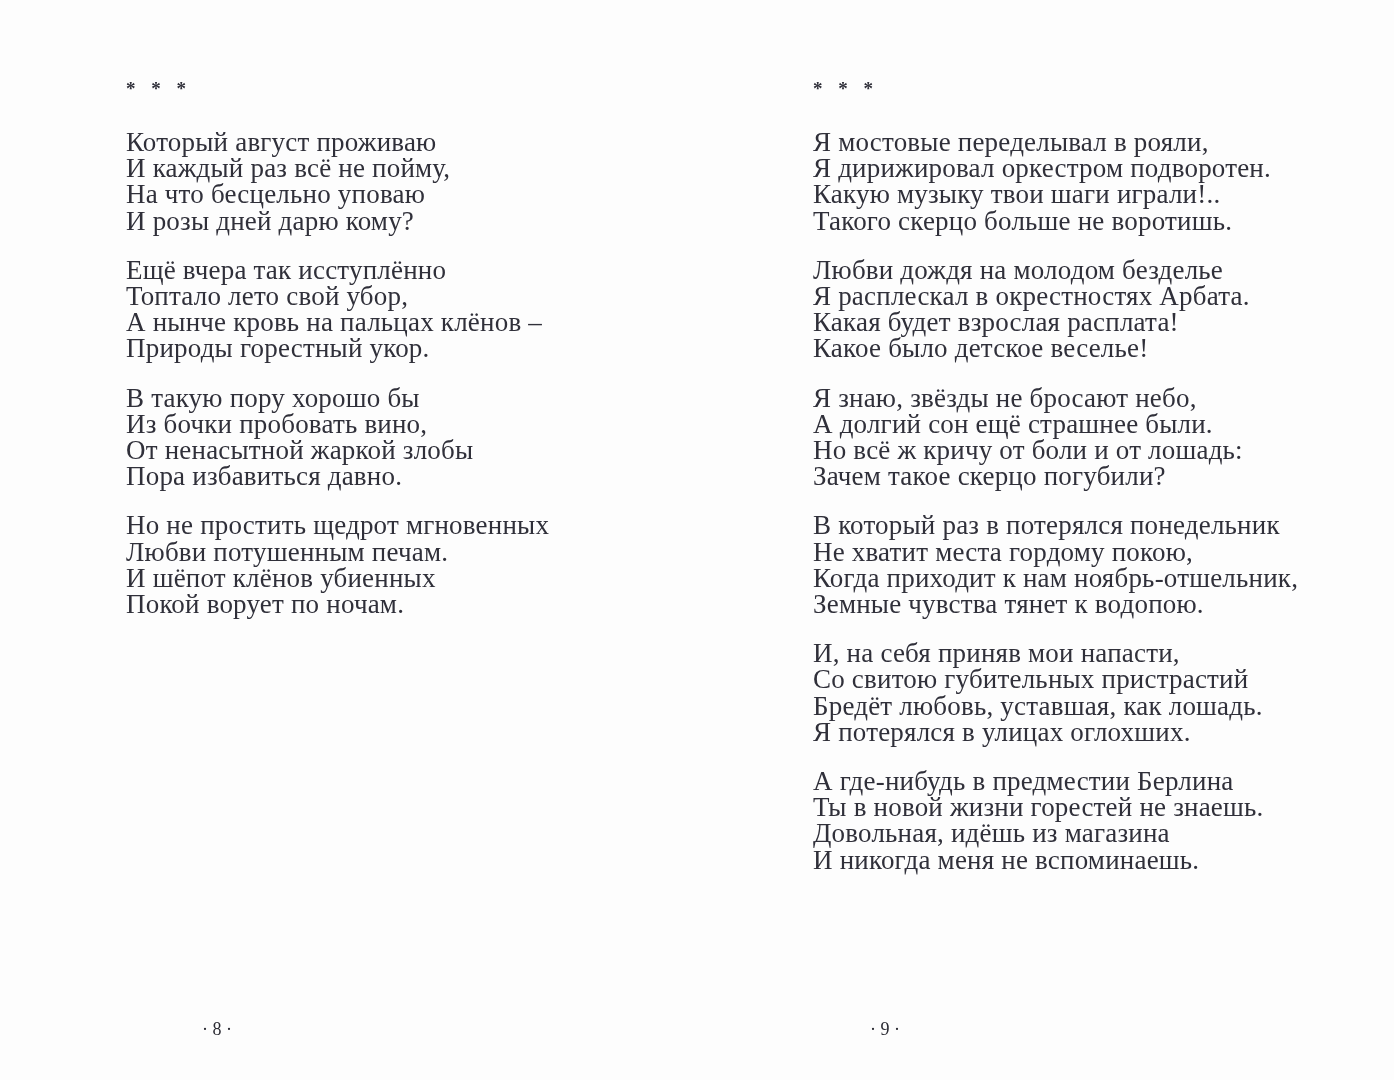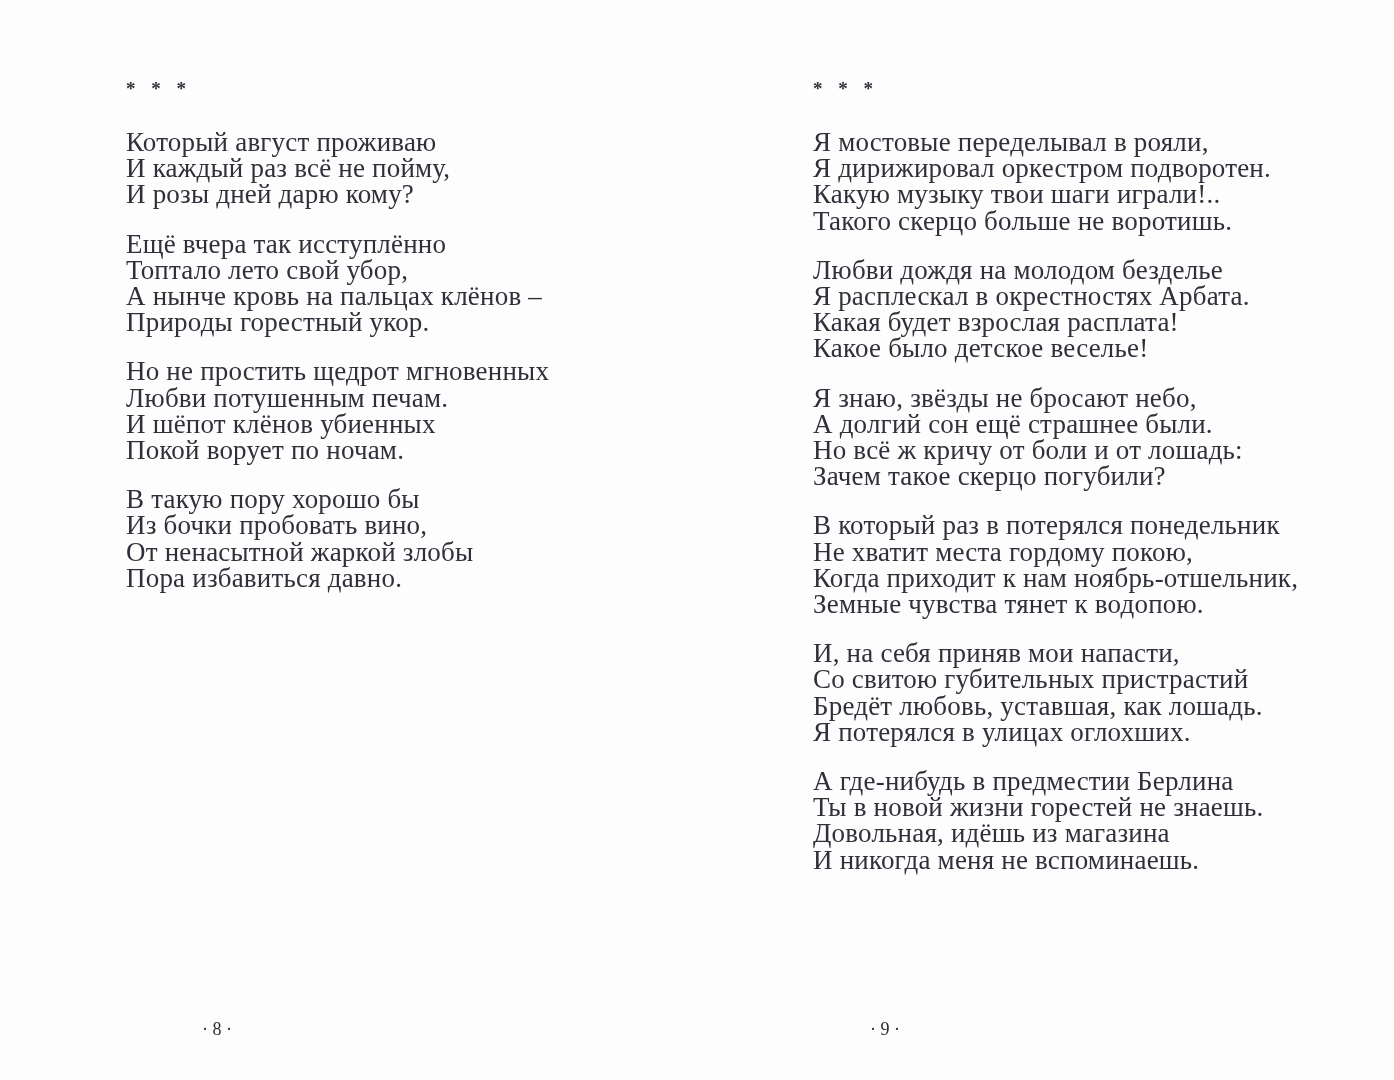--- a/index.html
+++ b/index.html
@@ -52,39 +52,40 @@
 </style>
 </head>
 <body>
 
 <div class="page page-left">
   <div class="poem-header">* * *</div>
   <div class="stanzas">
       <div class="stanza">
         <div class="line">Который август проживаю</div>
         <div class="line">И каждый раз всё не пойму,</div>
+        <div class="line">На что бесцельно уповаю</div>
         <div class="line">И розы дней дарю кому?</div>
       </div>
       <div class="stanza">
         <div class="line">Ещё вчера так исступлённо</div>
         <div class="line">Топтало лето свой убор,</div>
         <div class="line">А нынче кровь на пальцах клёнов –</div>
         <div class="line">Природы горестный укор.</div>
       </div>
       <div class="stanza">
+        <div class="line">В такую пору хорошо бы</div>
+        <div class="line">Из бочки пробовать вино,</div>
+        <div class="line">От ненасытной жаркой злобы</div>
+        <div class="line">Пора избавиться давно.</div>
+      </div>
+      <div class="stanza">
         <div class="line">Но не простить щедрот мгновенных</div>
         <div class="line">Любви потушенным печам.</div>
         <div class="line">И шёпот клёнов убиенных</div>
         <div class="line">Покой ворует по ночам.</div>
-      </div>
-      <div class="stanza">
-        <div class="line">В такую пору хорошо бы</div>
-        <div class="line">Из бочки пробовать вино,</div>
-        <div class="line">От ненасытной жаркой злобы</div>
-        <div class="line">Пора избавиться давно.</div>
       </div>
     </div>
 </div>
 
 <div class="page page-right">
   <div class="poem-header">* * *</div>
   <div class="stanzas">
       <div class="stanza">
         <div class="line">Я мостовые переделывал в рояли,</div>
         <div class="line">Я дирижировал оркестром подворотен.</div>

